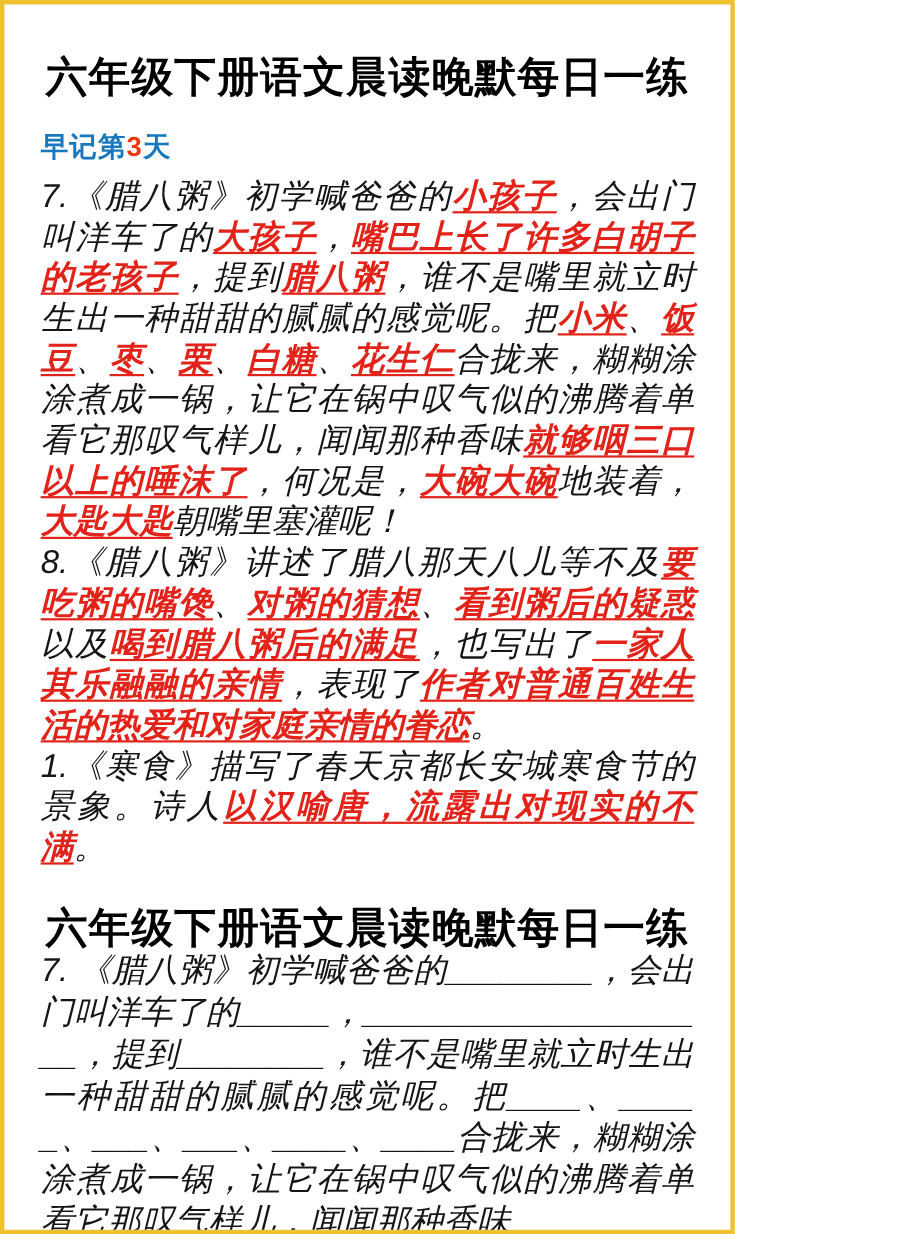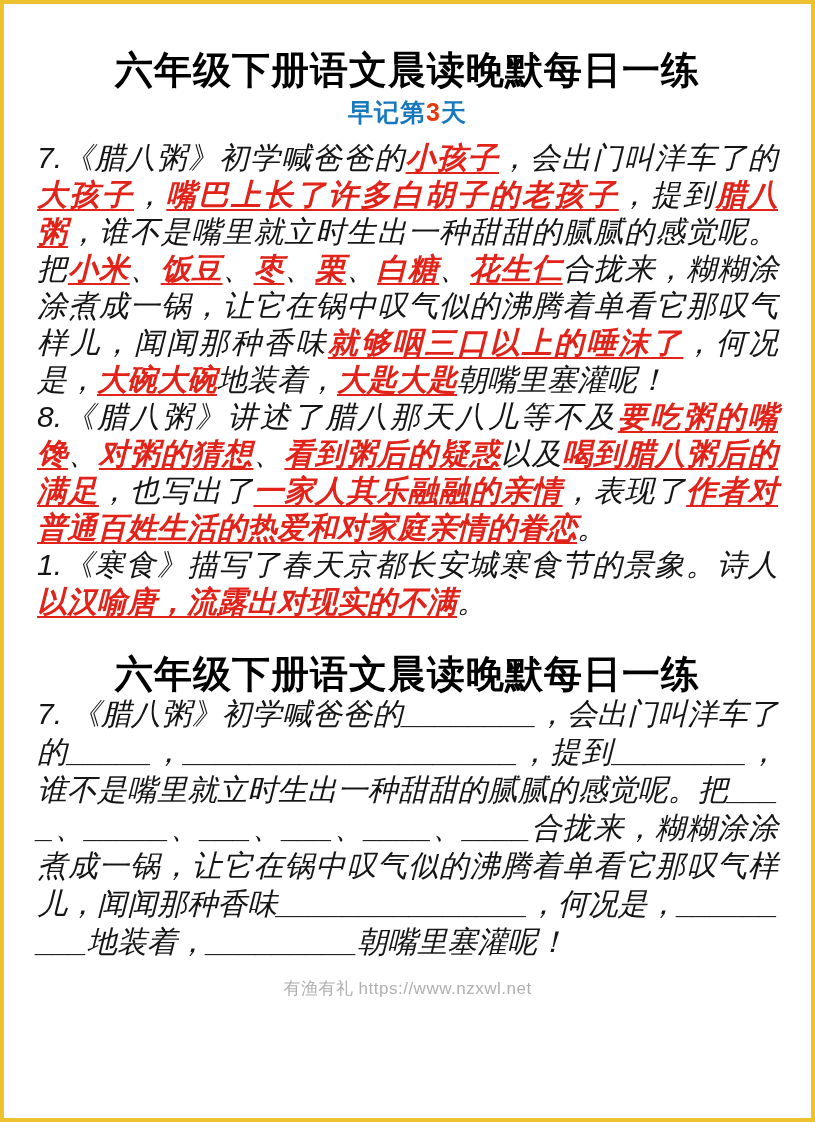--- a/index.html
+++ b/index.html
@@ -1,34 +1,34 @@
 <!DOCTYPE html>
 <html style="--gold: #eec12f; --blue: #1878be; --dayred: #e8380d; --hlred: #e2231a; --ink: #151515; --gray: #b0b0b0;"><head>
 <meta charset="utf-8">
 <style>
   :root{
     --gold:#eec12f; --blue:#1878be; --dayred:#e8380d;
     --hlred:#e2231a; --ink:#151515; --gray:#b0b0b0;
   }
   html,body{margin:0;padding:0;background:#fff;}
   .page{
-    width:815px;height:1122px;box-sizing:border-box;
+    width:668px;height:1122px;box-sizing:border-box;
     border:4px solid var(--gold);
     padding:6px 33px 16px 33px;overflow:hidden;background:#fff;
     font-family:"Liberation Sans","DejaVu Sans",sans-serif;color:var(--ink);
   }
   .main-title{
     text-align:center;font-family:"DejaVu Serif","Liberation Serif",serif;
     font-weight:bold;font-size:38px;line-height:1.15;color:#000;
     margin:0;padding-top:32px;letter-spacing:1px;
   }
   .morning .main-title{padding-top:38px;}
   .sub-title{
-    text-align:center;font-size:25px;font-weight:bold;color:var(--blue);
-    margin:4px 0 10px 0;letter-spacing:1px;
+    font-size:25px;font-weight:bold;color:var(--blue);
+    margin:25px 0 10px 0;letter-spacing:1px;
   }
   .sub-title .day{color:var(--dayred);}
   .paras p.para{
     margin:0;font-size:30px;line-height:37px;
     text-align:justify;word-break:break-all;color:var(--ink);font-style:italic;
   }
   .evening .paras p.para{line-height:38px;}
   .hl{
     color:var(--hlred);font-weight:bold;
     text-decoration:underline;text-decoration-thickness:2px;

